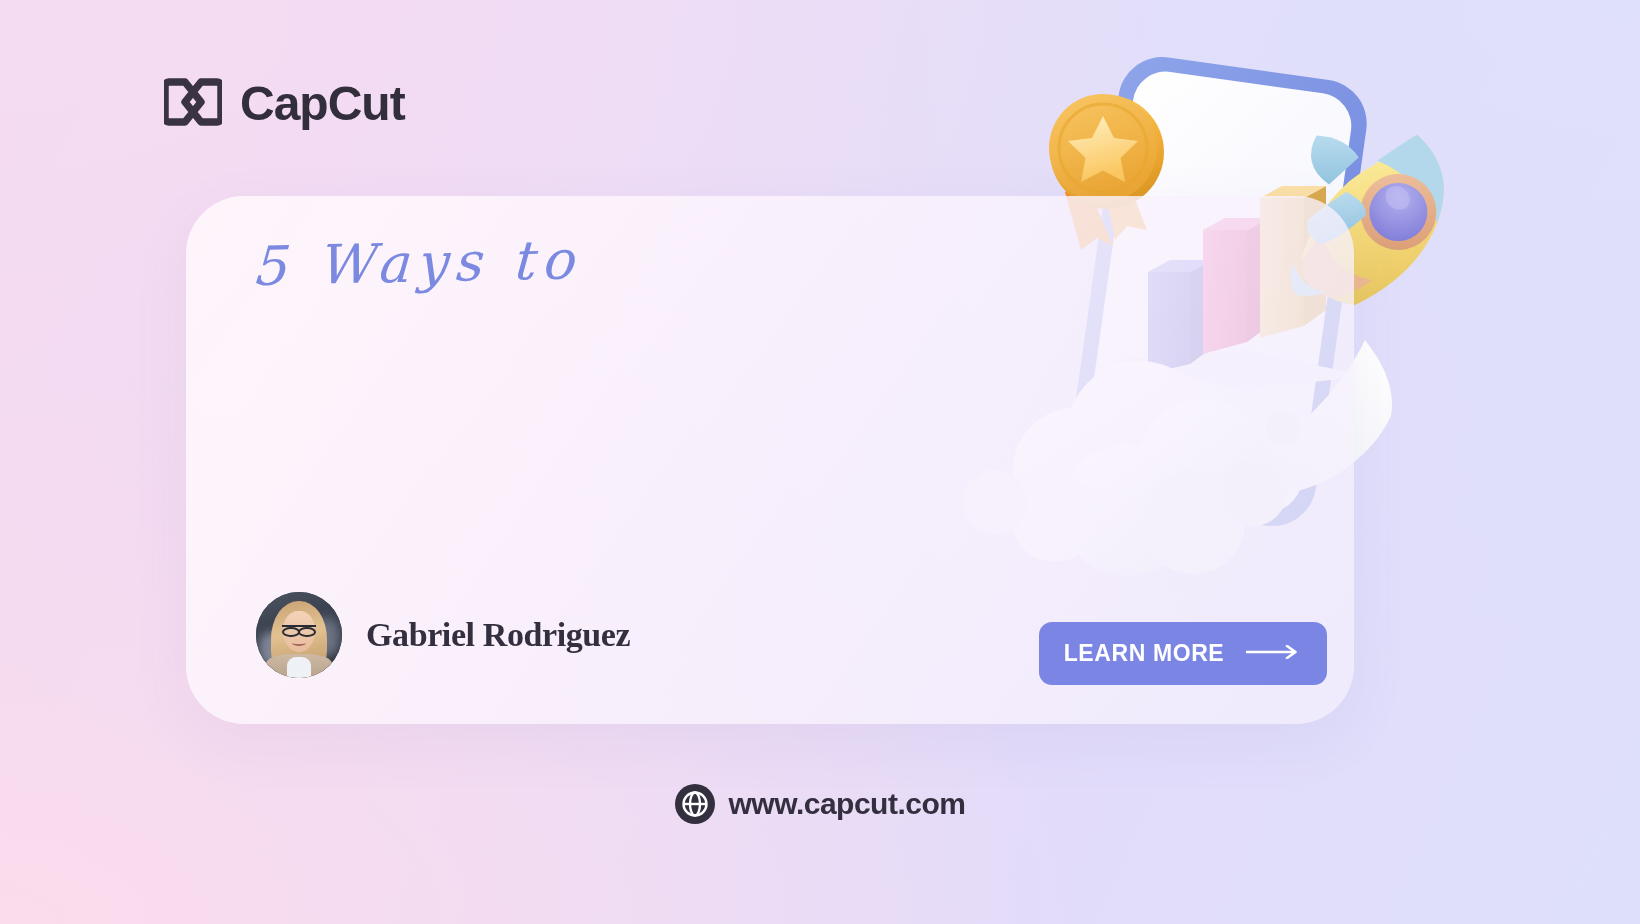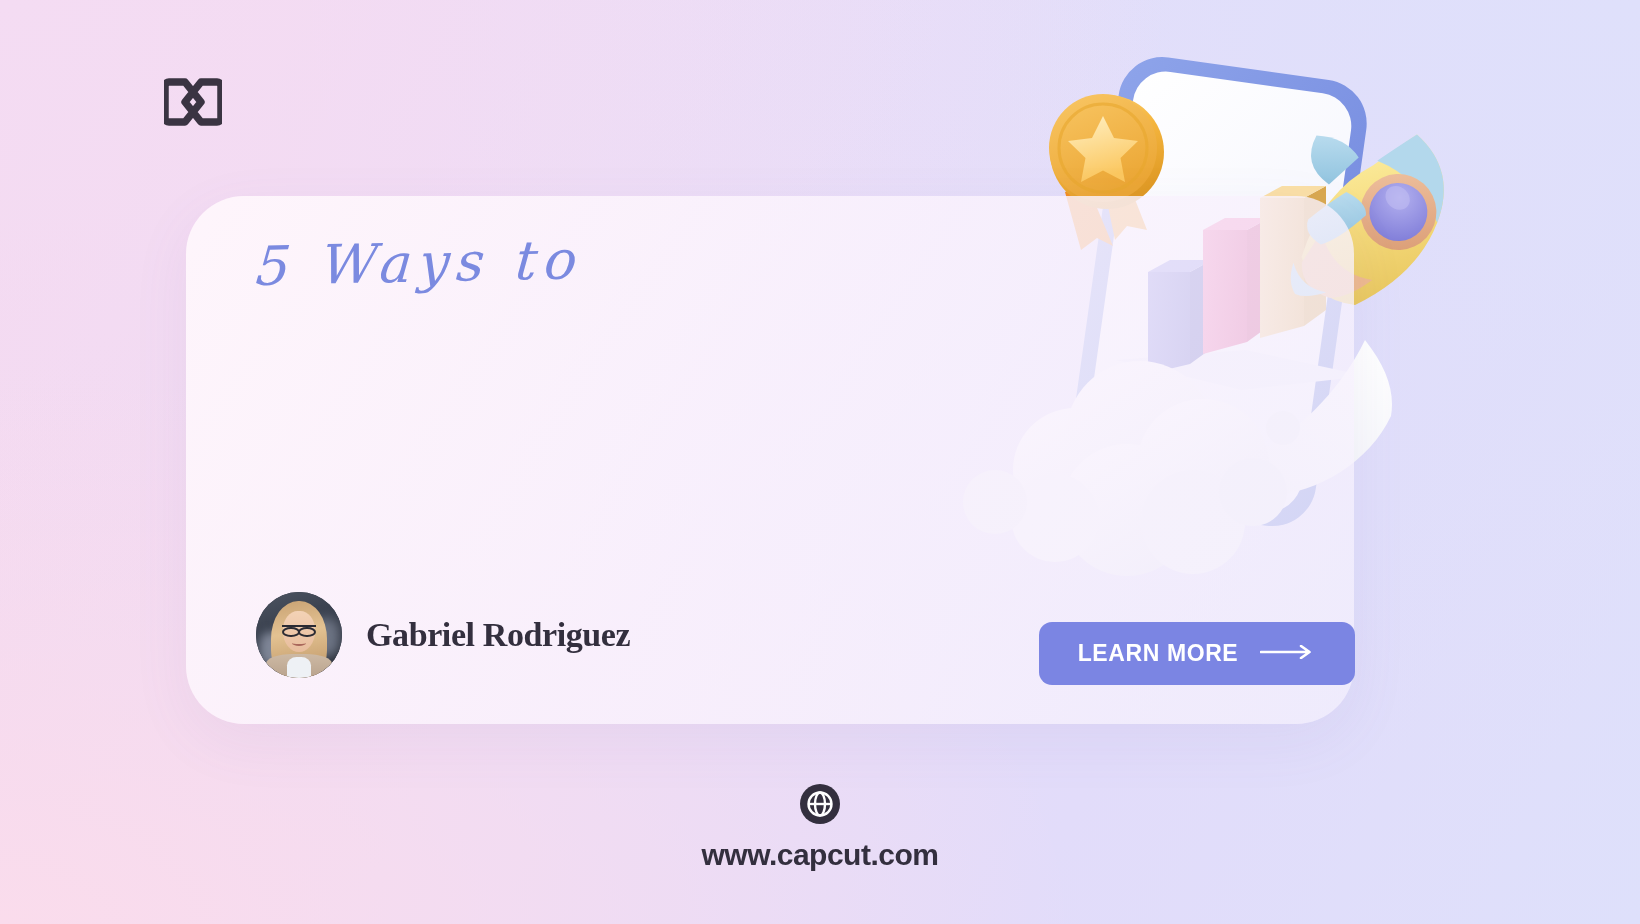--- a/index.html
+++ b/index.html
@@ -82,48 +82,49 @@
     background:linear-gradient(180deg,#cdb9a4 0%,#b9a38d 100%);
     border-radius:40% 40% 0 0; }
   .avatar .shirt { position:absolute; left:36%; bottom:0; width:28%; height:24%;
     background:#eef1f5; border-radius:40% 40% 0 0; }
 
   .author-name { font-size:34px; font-weight:700; color:#332f3e; letter-spacing:-.4px; line-height:1.25; }
   .author-role { font-size:25px; font-weight:700; color:#332f3e; letter-spacing:-.2px; margin-top:6px; }
 
   
   .cta {
-    position:absolute; left:1039px; top:622px; width:316px; height:63px;
+    position:absolute; left:1039px; top:622px; width:288px; height:63px;
     border-radius:13px; background:#7b85e3;
     display:flex; align-items:center; justify-content:center; gap:22px;
     cursor:pointer; border:none;
   }
   .cta-label { color:#fff; font-size:23px; font-weight:700; letter-spacing:.6px; }
   .cta-arrow { display:block; }
 
   
   .footer { position:absolute; left:0; right:0; top:784px;
-    display:flex; align-items:center; justify-content:center; gap:14px;flex-direction:column; }
+    display:flex; align-items:center; justify-content:center; gap:14px; }
   .globe { width:40px; height:40px; flex:0 0 auto; }
   .footer-url { font-size:30px; font-weight:700; color:#332f3e; letter-spacing:-.5px; }
 
   
   .illo { position:absolute; left:935px; top:40px; width:560px; height:560px; }
   .illo svg { display:block; width:100%; height:100%; }
 </style>
 </head>
 <body>
 
 <div class="logo">
   <span class="logo-mark">
     <svg viewBox="0 0 58 52" aria-hidden="true">
       <path d="M5 4 h16 l16 20 -16 20 H5 a4 4 0 0 1 -4 -4 V8 a4 4 0 0 1 4 -4 Z
                M53 4 h-16 l-16 20 16 20 h16 a4 4 0 0 0 4 -4 V8 a4 4 0 0 0 -4 -4 Z" fill="none" stroke="#3a3442" stroke-width="7.5" stroke-linejoin="round" stroke-linecap="round"></path>
     </svg>
   </span>
+  <span class="logo-text">CapCut</span>
 </div>
 
 <div class="illo">
   <svg viewBox="0 0 560 560" aria-hidden="true">
     <defs>
       <linearGradient id="gPhoneFrame" x1="0" y1="0" x2="1" y2="1">
         <stop offset="0" stop-color="#8ea4ea"></stop>
           <stop offset="1" stop-color="#6d83dc"></stop>
       </linearGradient>
       <linearGradient id="gScreen" x1="0" y1="0" x2="0.6" y2="1">

